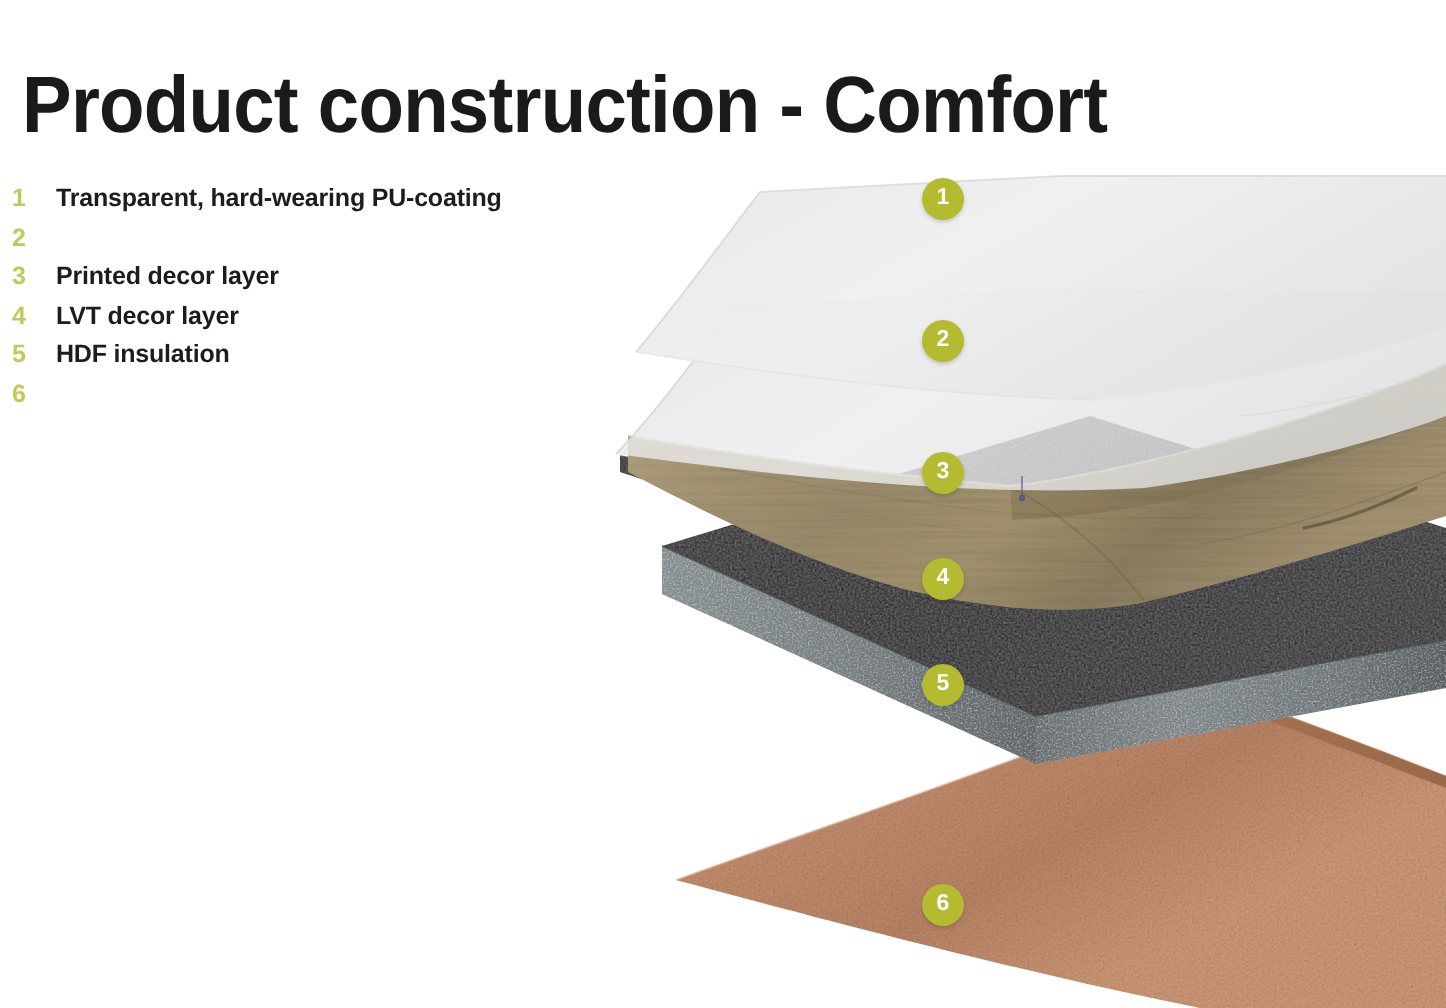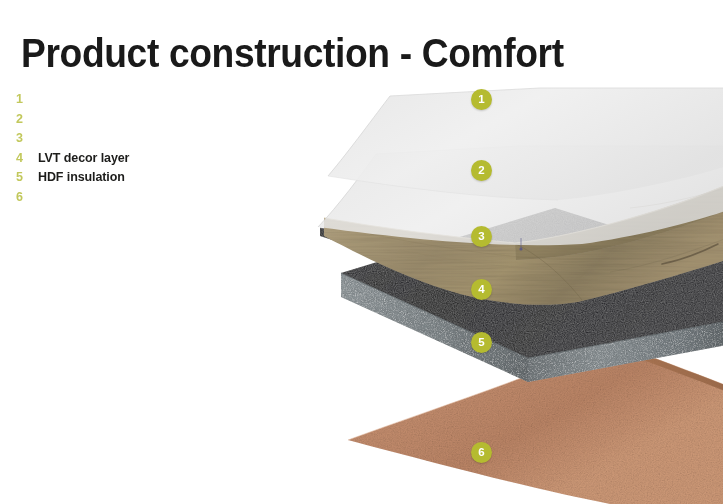--- a/index.html
+++ b/index.html
@@ -14,21 +14,20 @@
     font-family: "Liberation Sans", sans-serif;
     position: relative;
   }
 
   #page-root {
     position: absolute;
     inset: 0;
     width: 590px;
     height: 504px;
     background: #ffffff;
-    margin-left: 10px;
   }
 
   
   .page-title {
     position: absolute;
     left: 11px;
     top: 2px;
     font-family: "Liberation Sans Narrow", "Liberation Sans", sans-serif;
     font-size: 40px;
     line-height: 48px;
@@ -101,26 +100,28 @@
 </head>
 <body>
 
 <div id="page-root">
 
   <h1 class="page-title">Product construction - Comfort</h1>
 
   <div class="legend">
     <div class="legend-row">
       <span class="legend-num">1</span>
+      <span class="legend-label">Transparent, hard-wearing PU-coating</span>
     </div>
     <div class="legend-row">
       <span class="legend-num">2</span>
     </div>
     <div class="legend-row">
       <span class="legend-num">3</span>
+      <span class="legend-label">Printed decor layer</span>
     </div>
     <div class="legend-row">
       <span class="legend-num">4</span>
       <span class="legend-label">LVT decor layer</span>
     </div>
     <div class="legend-row">
       <span class="legend-num">5</span>
       <span class="legend-label">HDF insulation</span>
     </div>
     <div class="legend-row">

